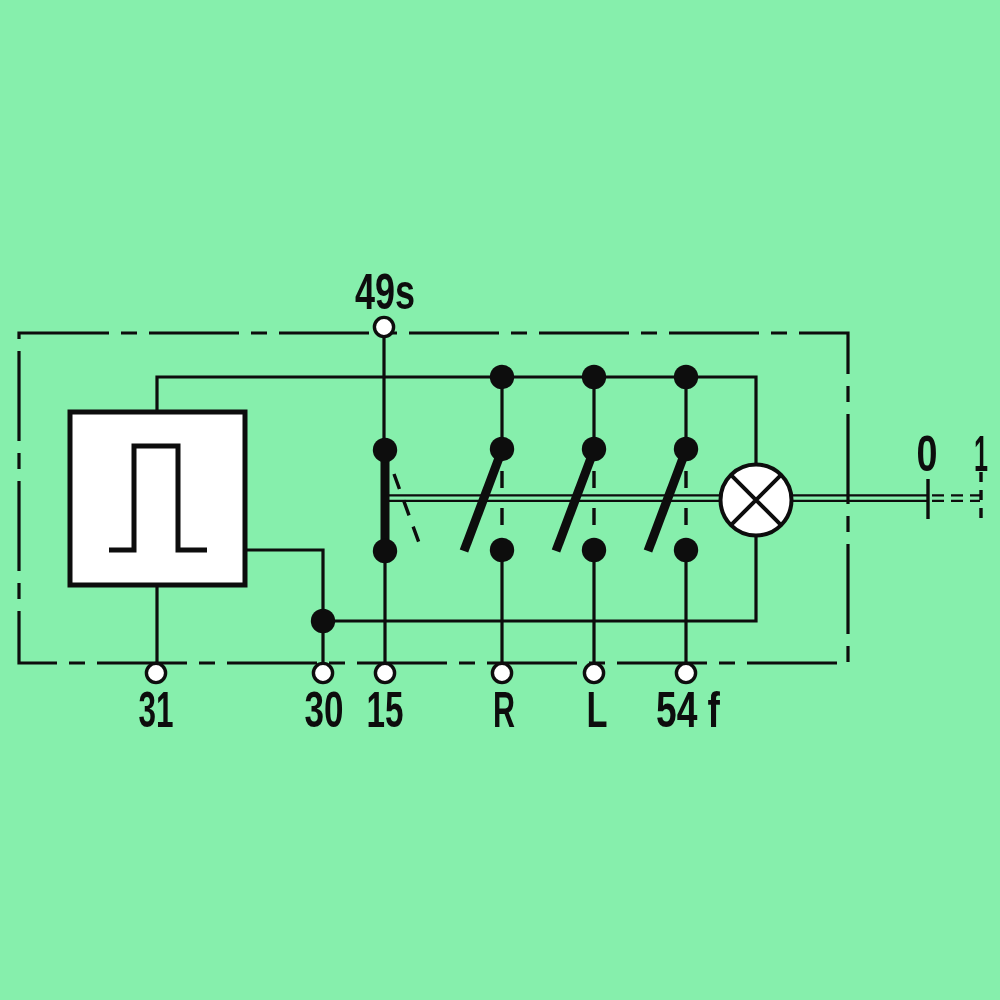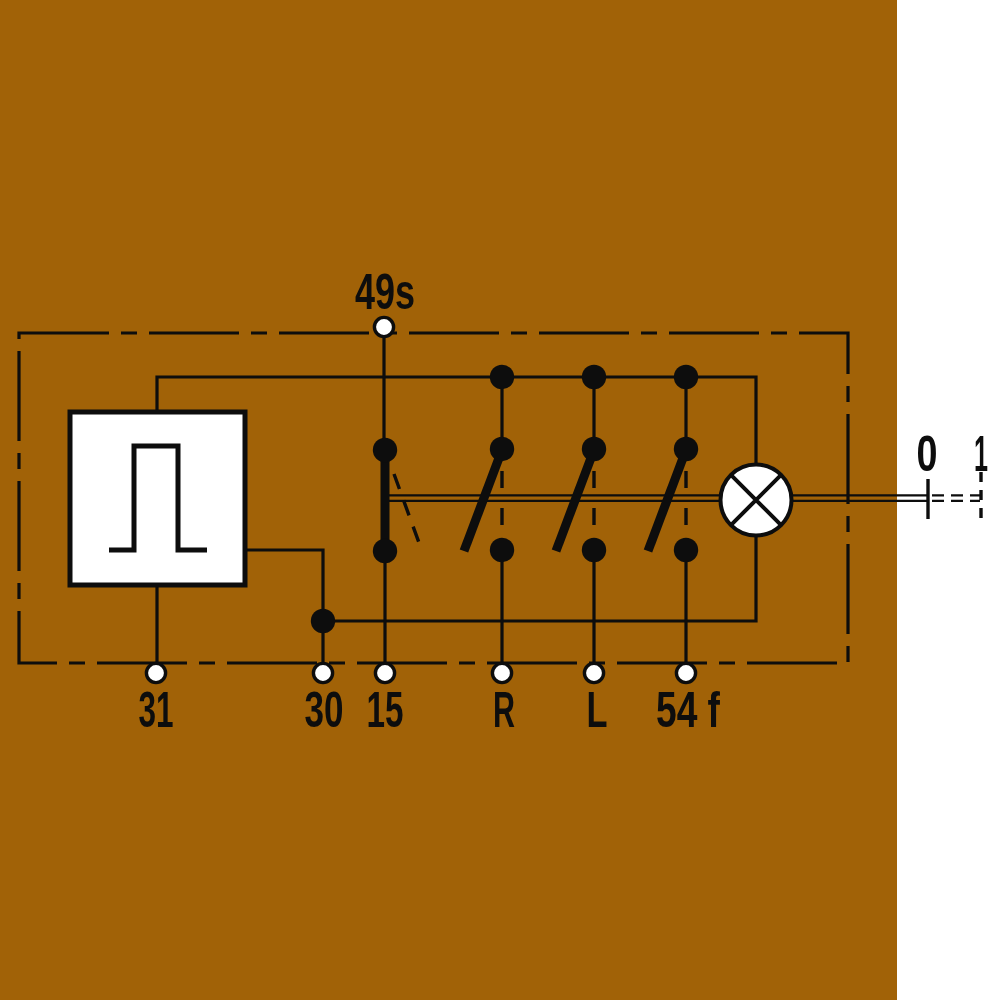--- a/index.html
+++ b/index.html
@@ -2,23 +2,23 @@
 <html><head>
 <meta charset="utf-8">
 <style>
   html, body {
     margin: 0;
     padding: 0;
     background: #ffffff;
   }
   .canvas {
     position: relative;
-    width: 897px;
+    width: 1000px;
     height: 1000px;
-    background: #a16207;
+    background: #86efac;
     font-family: "Liberation Sans", sans-serif;
   }
   svg { display: block; }
   .lbl {
     font-family: "Liberation Sans", sans-serif;
     font-weight: 700;
     font-size: 50px;
     fill: #0d0d0d;
   }
 </style>

